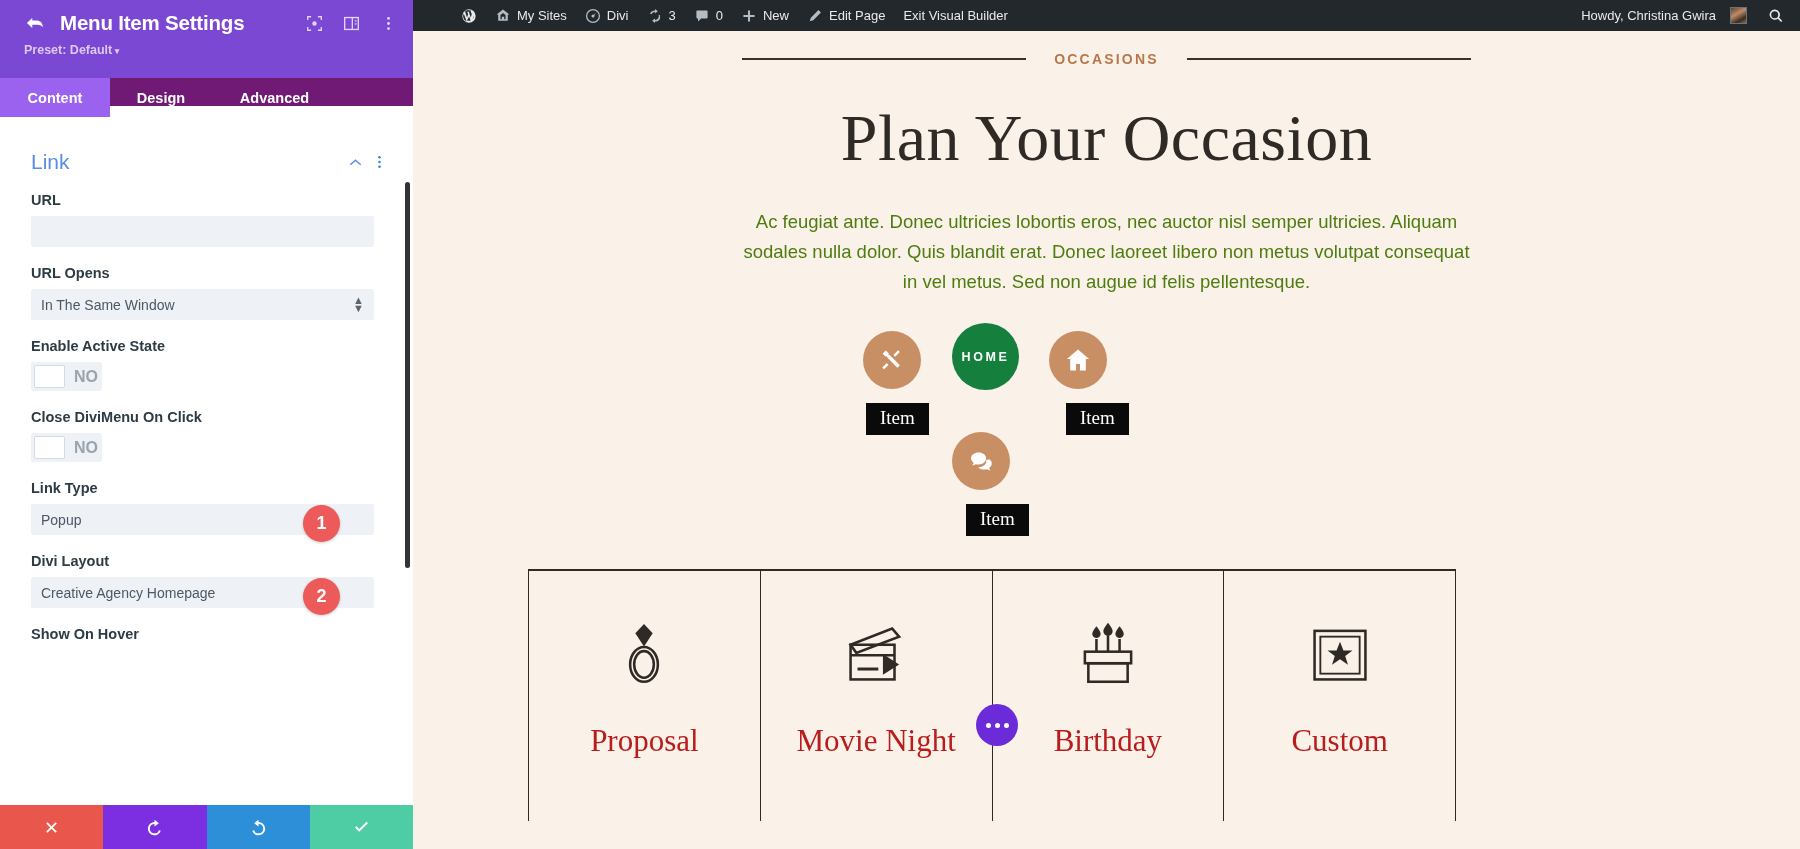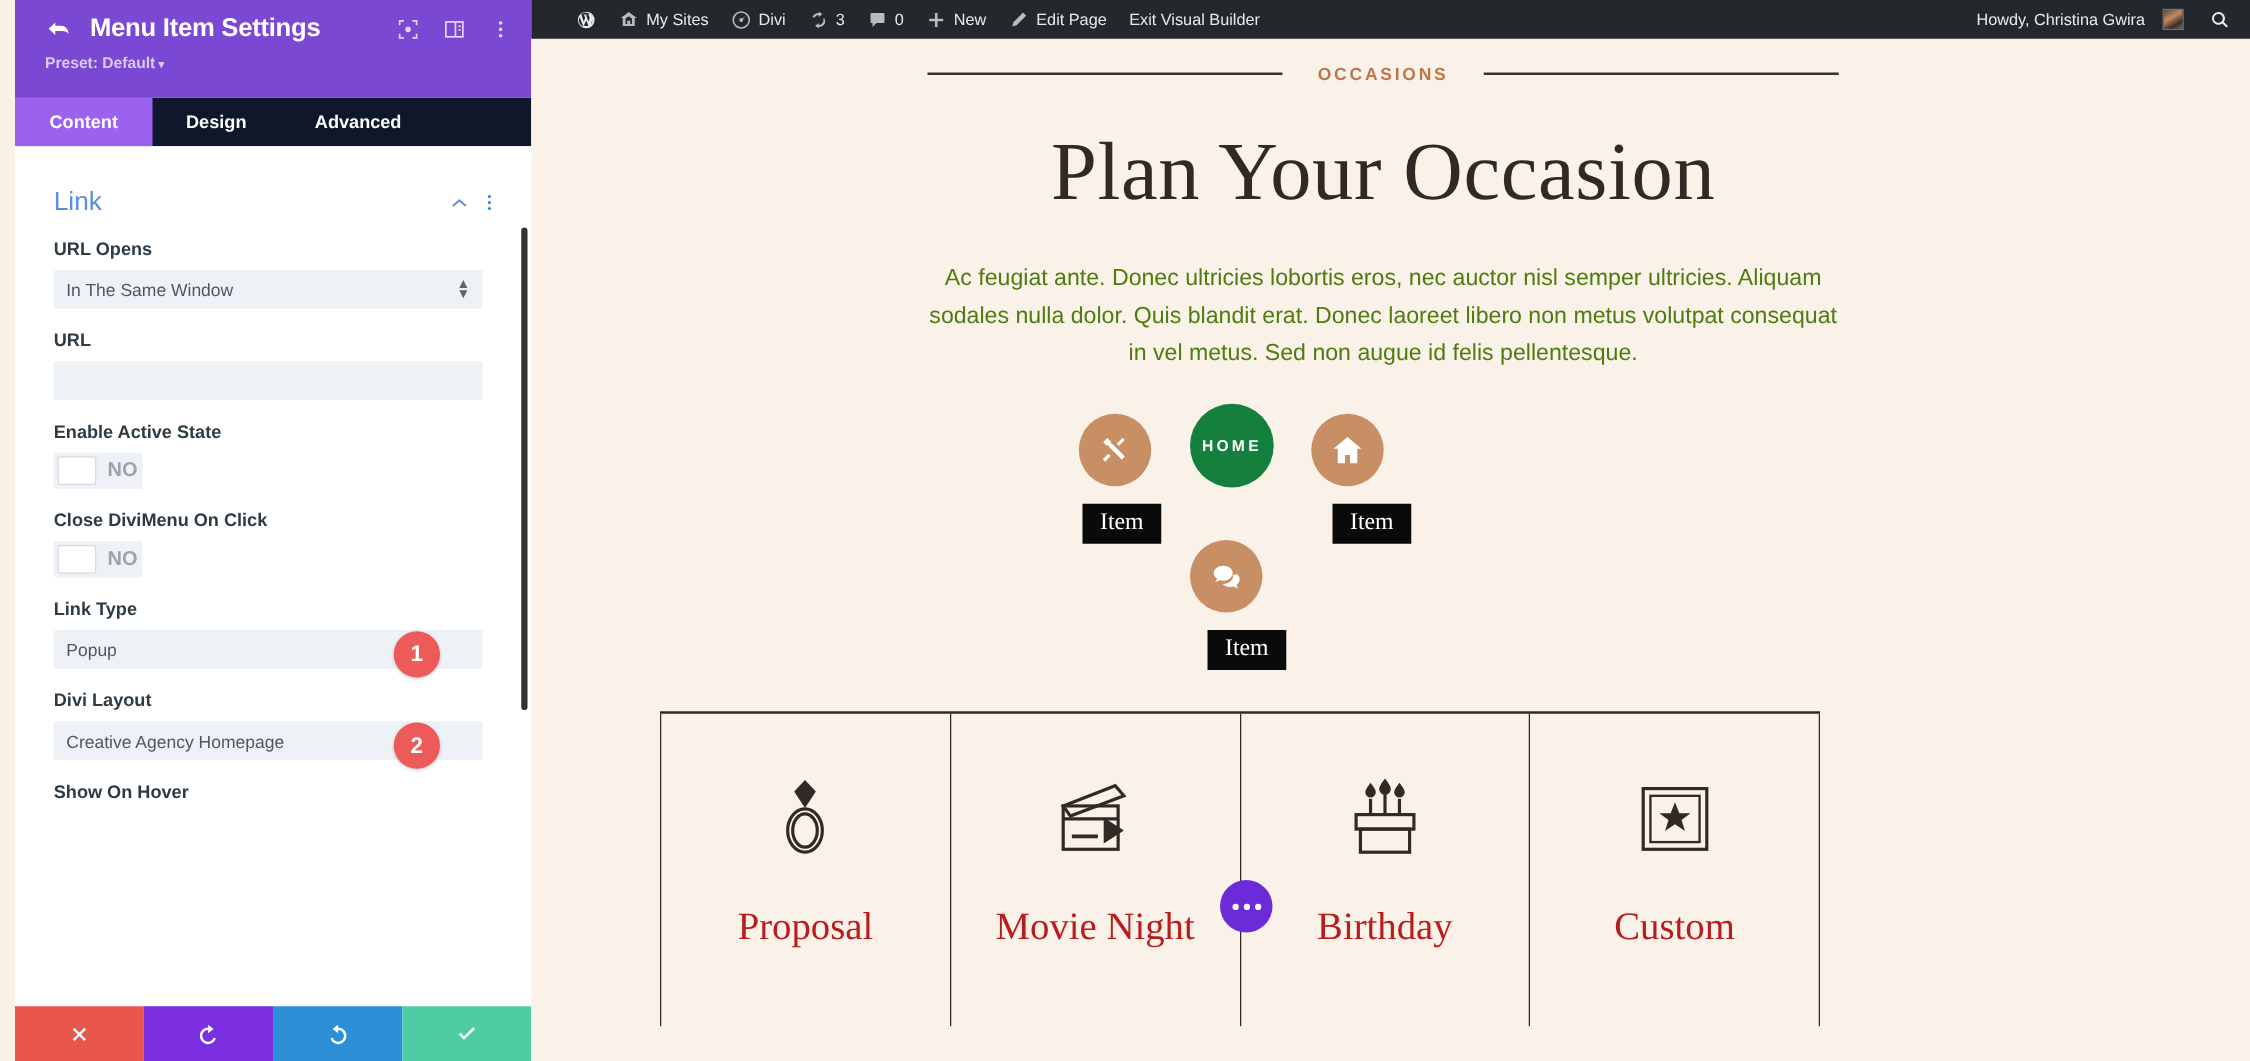--- a/index.html
+++ b/index.html
@@ -5,21 +5,21 @@
   * { box-sizing: border-box; margin: 0; padding: 0; }
   html, body { width: 1800px; height: 849px; overflow: hidden; }
   body {
     font-family: "Liberation Sans", sans-serif;
     background: #faf0e6;
   }
   #root { position: relative; width: 1800px; height: 849px; }
 
   
   .settings-panel {
-    position: absolute; left: 12px; top: 0;
+    position: absolute; left: 0; top: 0;
     width: 413px; height: 849px;
     background: #fff;
     overflow: hidden;
     z-index: 40;
   }
   .sp-header {
     background: #7b48d3;
     height: 78px;
     padding: 10px 16px 0 22px;
     position: relative;
@@ -38,21 +38,21 @@
   .sp-header-icons { display: flex; align-items: center; gap: 20px; }
   .sp-hicon { color: #e4d5f7; cursor: pointer; display:flex; align-items:center;}
   .sp-hicon svg { width: 17px; height: 17px; }
   .sp-preset {
     color: #dcc9f5; font-size: 12.5px; font-weight: 700;
     margin-top: 7px; margin-left: 2px; cursor: pointer;
   }
   .sp-preset .caret { font-size: 9px; }
 
   .sp-tabs {
-    display: flex; background: #0f172a; height: 39px;
+    display: flex; background: #701a75; height: 28px;
   }
   .sp-tab {
     flex: 0 0 auto; display: flex; align-items: center; justify-content: center;
     color: #fff; font-size: 14.5px; font-weight: 700;
     cursor: pointer; height: 39px;
   }
   .sp-tab.t0 { width: 110px; background: #9b62ef; }
   .sp-tab.t1 { width: 102px; }
   .sp-tab.t2 { width: 125px; }
 
@@ -286,30 +286,30 @@
         <span class="sec-ico sec-dots">
           <svg viewBox="0 0 6 20" style="width:5px;height:16px;">
               <circle cx="3" cy="4" r="1.6" fill="currentColor"></circle>
               <circle cx="3" cy="10" r="1.6" fill="currentColor"></circle>
               <circle cx="3" cy="16" r="1.6" fill="currentColor"></circle>
             </svg>
         </span>
       </div>
 
       <div class="field">
+        <div class="field-label">URL</div>
+        <input class="field-input" value="" style="">
+      </div>
+
+      <div class="field">
         <div class="field-label">URL Opens</div>
         <div class="field-select">
           <span>In The Same Window</span>
           <span class="sel-arrows">▲<br>▼</span>
         </div>
-      </div>
-
-      <div class="field">
-        <div class="field-label">URL</div>
-        <input class="field-input" value="" style="">
       </div>
 
       <div class="field">
         <div class="field-label">Enable Active State</div>
         <div class="toggle-wrap">
           <div class="toggle-knob"></div>
           <div class="toggle-txt">NO</div>
         </div>
       </div>
 

